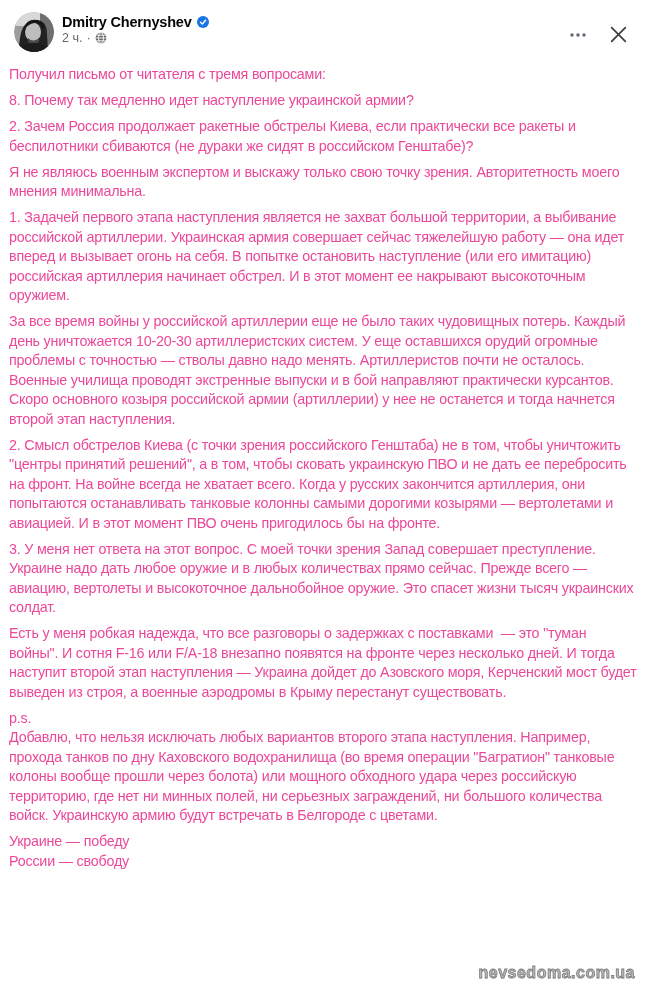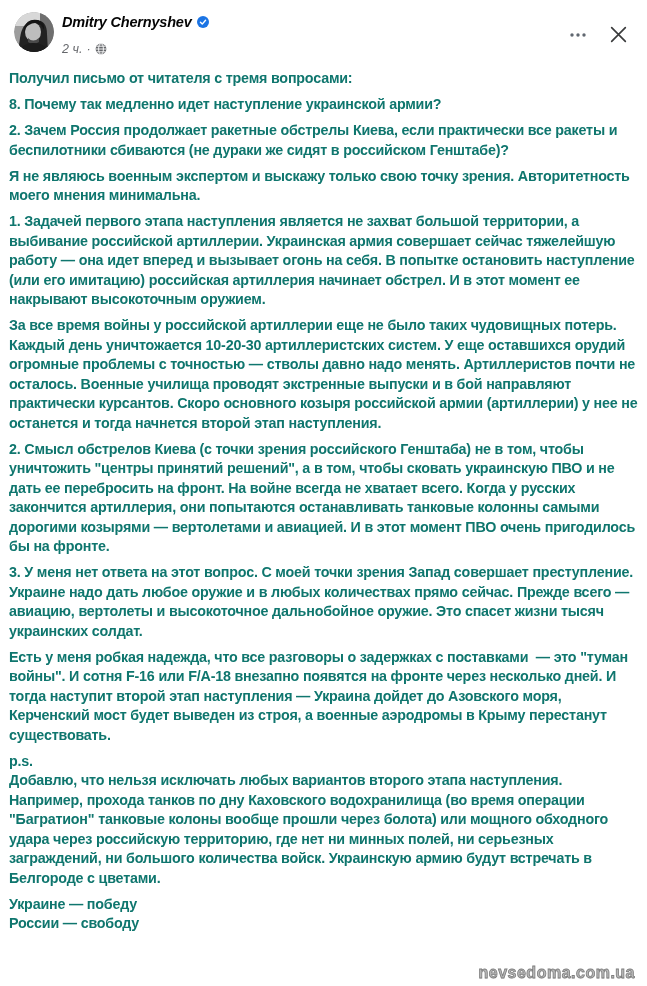--- a/index.html
+++ b/index.html
@@ -29,41 +29,40 @@
     border-radius: 50%;
     overflow: hidden;
     flex: 0 0 40px;
     cursor: pointer;
   }
   .avatar svg { display: block; width: 40px; height: 40px; }
   .header-text {
     margin-left: 8px;
     flex: 1 1 auto;
     padding-top: 2px;
-    font-style: italic;
   }
   .author-row {
     display: flex;
     align-items: center;
     gap: 5px;
   }
   .author {
     font-size: 14.5px;
     font-weight: bold;
     color: #050505;
     letter-spacing: -0.2px;
     cursor: pointer;
   }
   .verified { display: inline-flex; }
   .verified svg { width: 12px; height: 12px; display: block; }
   .meta-row {
     display: flex;
     align-items: center;
     gap: 4px;
-    margin-top: 12px;
+    margin-top: 1px;
     font-size: 12.5px;
     color: #65676b;
   }
   .meta-row .timestamp { cursor: pointer; }
   .globe svg { width: 12px; height: 12px; display: block; }
   .header-actions {
     display: flex;
     align-items: center;
     gap: 16px;
     margin-top: 10px;
@@ -79,24 +78,23 @@
   }
   .icon-btn svg { display: block; }
   
   .post-body {
     padding: 13px 9px 0 9px;
   }
   .post-body p {
     margin: 0 0 6.5px 0;
     font-size: 14.3px;
     line-height: 19.5px;
-    color: #0f766e;
+    color: #ec4899;
     letter-spacing: -0.2px;
     white-space: pre-wrap;
-    font-weight: bold;
   }
   .post-body p:last-child { margin-bottom: 0; }
   
   .watermark {
     position: absolute;
     right: 12px;
     bottom: 4px;
     font-size: 16px;
     font-weight: bold;
     letter-spacing: 0.5px;

